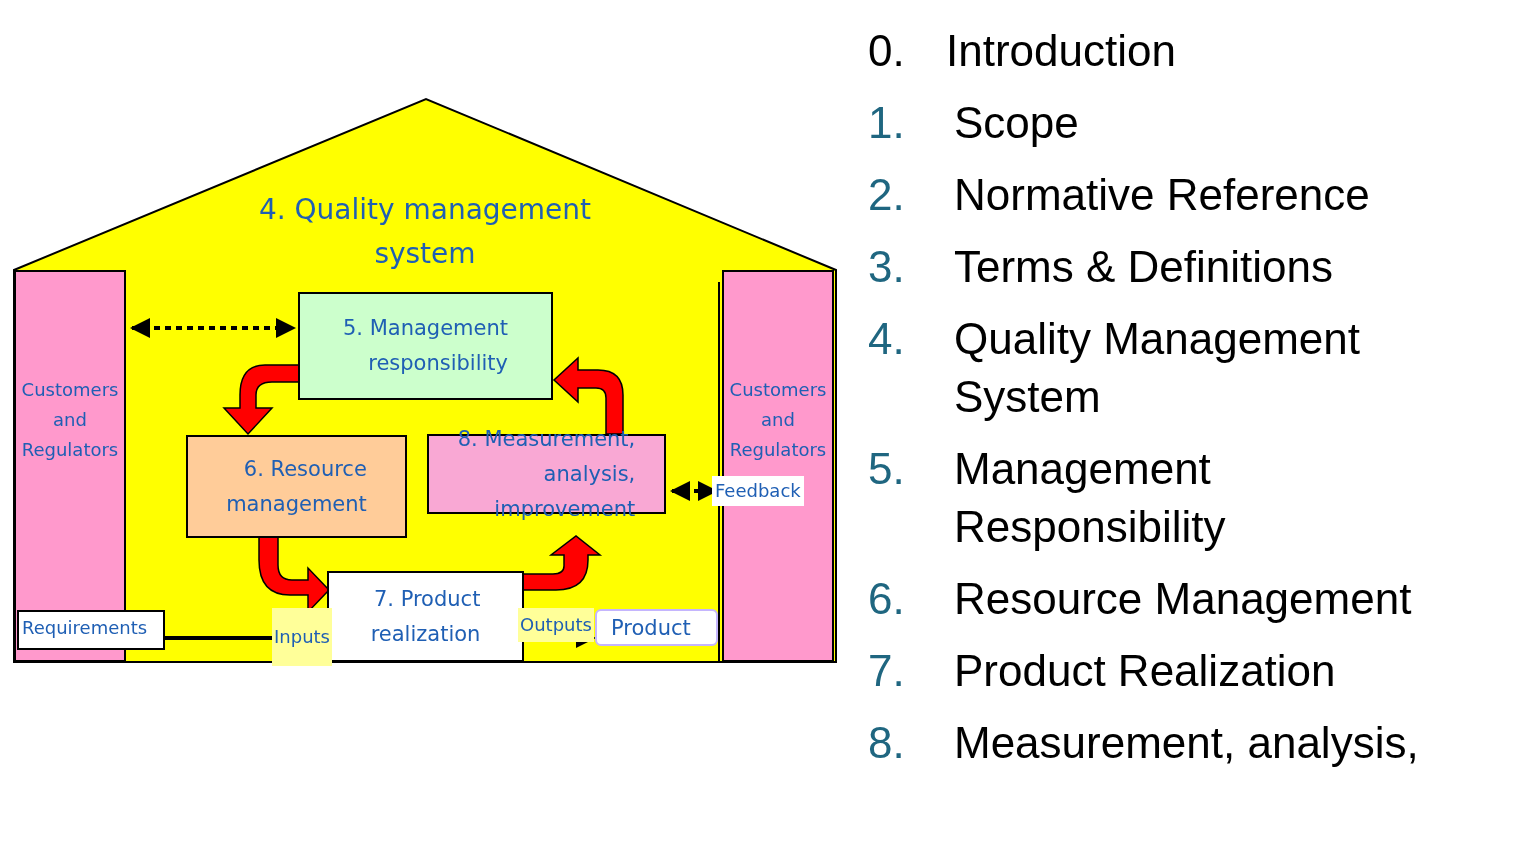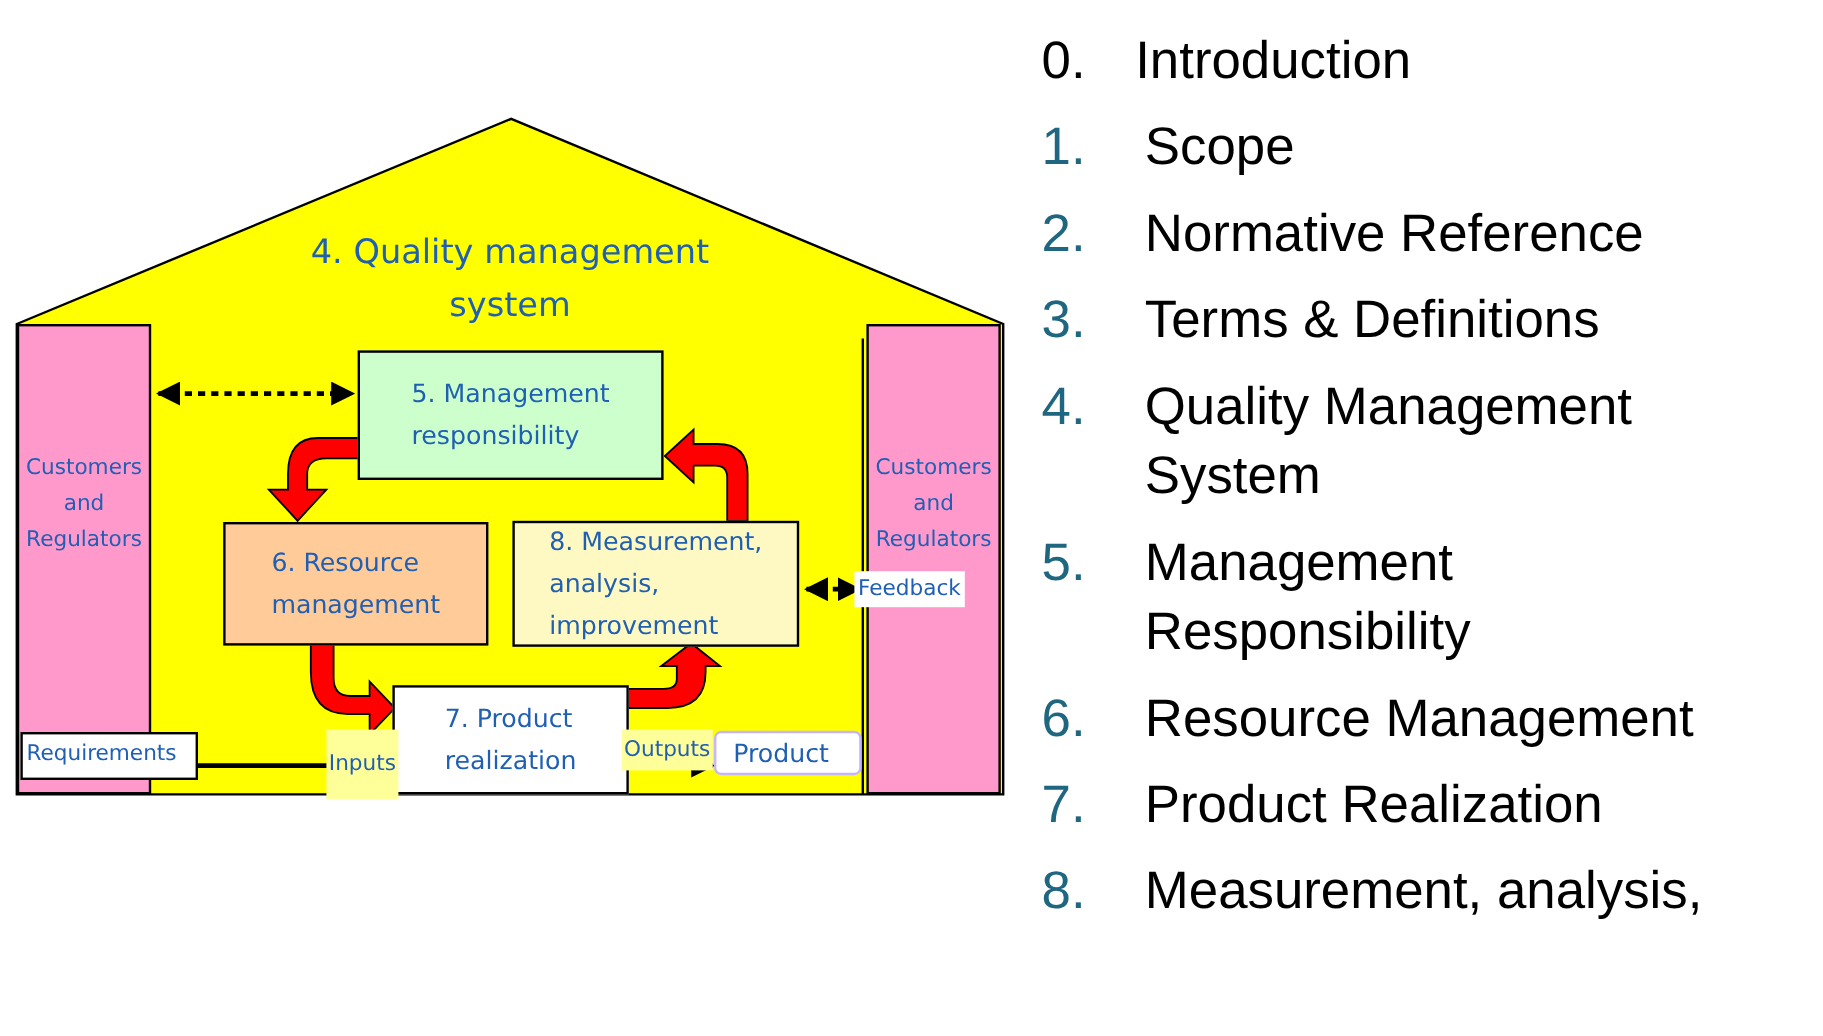--- a/index.html
+++ b/index.html
@@ -1,19 +1,19 @@
 <!DOCTYPE html>
 <html><head>
 <meta charset="utf-8">
 <style>
   html, body { margin: 0; padding: 0; background: #ffffff; }
   body { width: 1519px; height: 863px; position: relative; overflow: hidden; font-family: "Liberation Sans", sans-serif; }
   #diagram { position: absolute; left: 0; top: 0; width: 850px; height: 700px; }
   .dlabel { position: absolute; text-align: center; color: #1f5fb4; font-family: "DejaVu Sans", sans-serif; line-height: 1.2; }
-  .box { position: absolute; border: 2px solid #000; box-sizing: border-box; display: flex; align-items: center; justify-content: center; text-align: left; color: #1f5fb4; font-family: "DejaVu Sans", sans-serif; font-size: 21px; line-height: 35px; }
+  .box { position: absolute; border: 2px solid #000; box-sizing: border-box; display: flex; align-items: center; justify-content: center; text-align: right; color: #1f5fb4; font-family: "DejaVu Sans", sans-serif; font-size: 21px; line-height: 35px; }
   .tag { position: absolute; color: #1f5fb4; font-family: "DejaVu Sans", sans-serif; font-size: 18px; }
   #toc { position: absolute; left: 868px; top: 22px; width: 640px; }
   .toc-item { position: absolute; left: 0; font-size: 44px; line-height: 58px; color: #000; font-family: "Liberation Sans", sans-serif; }
   .toc-num { position: absolute; left: 0; width: 70px; }
   .toc-text { position: absolute; left: 86px; white-space: nowrap; }
 </style>
 </head>
 <body>
 
 <div id="diagram">
@@ -64,21 +64,21 @@
         <div>5. Management</div>
         <div>responsibility</div>
       </div>
   </div>
   <div class="box" style="left:186px;top:435px;width:221px;height:103px;background:#ffcc99;">
     <div>
         <div>6. Resource</div>
         <div>management</div>
       </div>
   </div>
-  <div class="box" style="left:427px;top:434px;width:239px;height:105px;background:#fef9c3;">
+  <div class="box" style="left:427px;top:434px;width:239px;height:80px;background:#f9a8d4;">
     <div>
         <div>8. Measurement,</div>
         <div>analysis,</div>
         <div>improvement</div>
       </div>
   </div>
   <div class="box" style="left:327px;top:571px;width:197px;height:91px;background:#ffffff;">
     <div>
         <div>7. Product</div>
         <div>realization</div>

